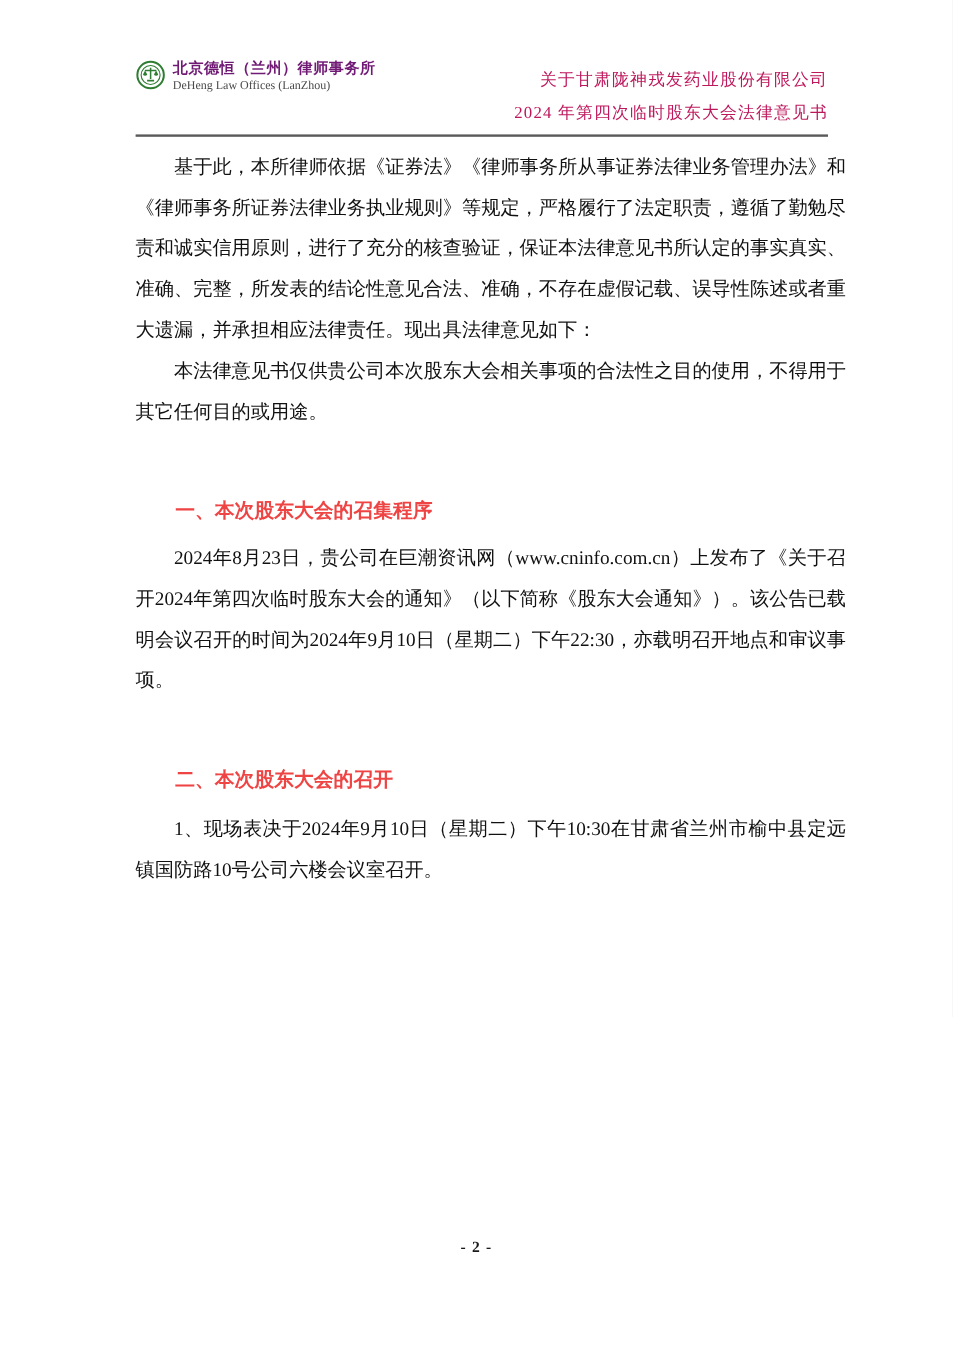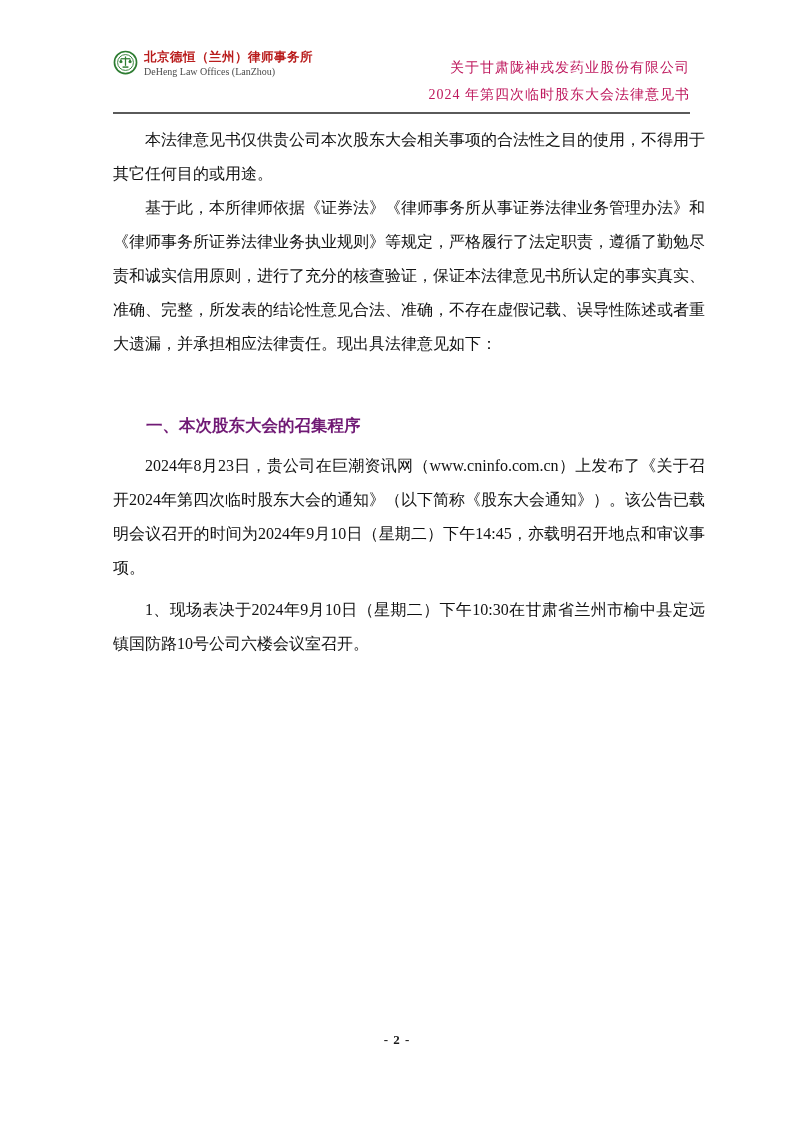--- a/index.html
+++ b/index.html
@@ -39,21 +39,21 @@
   .firm-logo {
     width: 25px;
     height: 25px;
     flex: 0 0 auto;
   }
   .firm-names { line-height: 1; }
   .firm-name-cn {
     font-family: "Liberation Sans", "DejaVu Sans", sans-serif;
     font-size: 12.5px;
     font-weight: bold;
-    color: #b91c1c;
+    color: #701a75;
     letter-spacing: 0.5px;
     line-height: 15px;
   }
   .firm-name-en {
     font-family: Liberation Serif, serif;
     font-size: 10px;
     color: #4a4a4a;
     line-height: 13px;
   }
   .doc-titles {
@@ -87,21 +87,21 @@
     text-align: justify;
     color: #111111;
   }
   .para.num-item { margin-top: 8px; }
   .sec-heading {
     margin: 48px 0 6px 0;
     font-size: 16.5px;
     line-height: 34px;
     font-weight: bold;
     text-indent: 2em;
-    color: #701a75;
+    color: #ef4444;
   }
 
   
   .footer {
     position: absolute;
     left: 0;
     top: 1030px;
     width: 100%;
     text-align: center;
   }
@@ -136,24 +136,25 @@
       </div>
       <div class="doc-titles">
         <div class="doc-title-line">关于甘肃陇神戎发药业股份有限公司</div>
         <div class="doc-title-line">2024 年第四次临时股东大会法律意见书</div>
       </div>
     </div>
     <div class="header-rule"></div>
   </div>
 
   <div class="doc-body">
+      <p class="para">基于此，本所律师依据《证券法》《律师事务所从事证券法律业务管理办法》和《律师事务所证券法律业务执业规则》等规定，严格履行了法定职责，遵循了勤勉尽责和诚实信用原则，进行了充分的核查验证，保证本法律意见书所认定的事实真实、准确、完整，所发表的结论性意见合法、准确，不存在虚假记载、误导性陈述或者重大遗漏，并承担相应法律责任。现出具法律意见如下：</p>
       <p class="para">本法律意见书仅供贵公司本次股东大会相关事项的合法性之目的使用，不得用于其它任何目的或用途。</p>
-      <p class="para">基于此，本所律师依据《证券法》《律师事务所从事证券法律业务管理办法》和《律师事务所证券法律业务执业规则》等规定，严格履行了法定职责，遵循了勤勉尽责和诚实信用原则，进行了充分的核查验证，保证本法律意见书所认定的事实真实、准确、完整，所发表的结论性意见合法、准确，不存在虚假记载、误导性陈述或者重大遗漏，并承担相应法律责任。现出具法律意见如下：</p>
       <h3 class="sec-heading">一、本次股东大会的召集程序</h3>
-      <p class="para">2024年8月23日，贵公司在巨潮资讯网（www.cninfo.com.cn）上发布了《关于召开2024年第四次临时股东大会的通知》（以下简称《股东大会通知》）。该公告已载明会议召开的时间为2024年9月10日（星期二）下午14:45，亦载明召开地点和审议事项。</p>
+      <p class="para">2024年8月23日，贵公司在巨潮资讯网（www.cninfo.com.cn）上发布了《关于召开2024年第四次临时股东大会的通知》（以下简称《股东大会通知》）。该公告已载明会议召开的时间为2024年9月10日（星期二）下午22:30，亦载明召开地点和审议事项。</p>
+      <h3 class="sec-heading">二、本次股东大会的召开</h3>
       <p class="para num-item">1、现场表决于2024年9月10日（星期二）下午10:30在甘肃省兰州市榆中县定远镇国防路10号公司六楼会议室召开。</p>
     </div>
 
   <div class="footer">
     <span class="page-number">- 2 -</span>
   </div>
 
 </div>
 
 </body></html>

